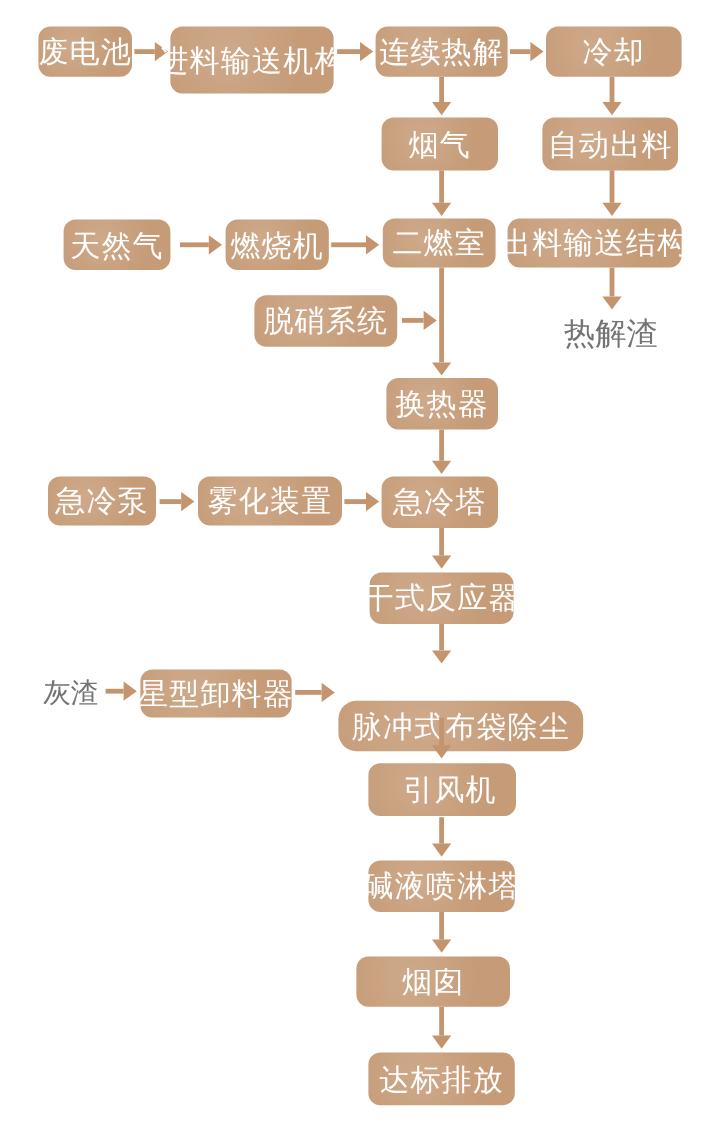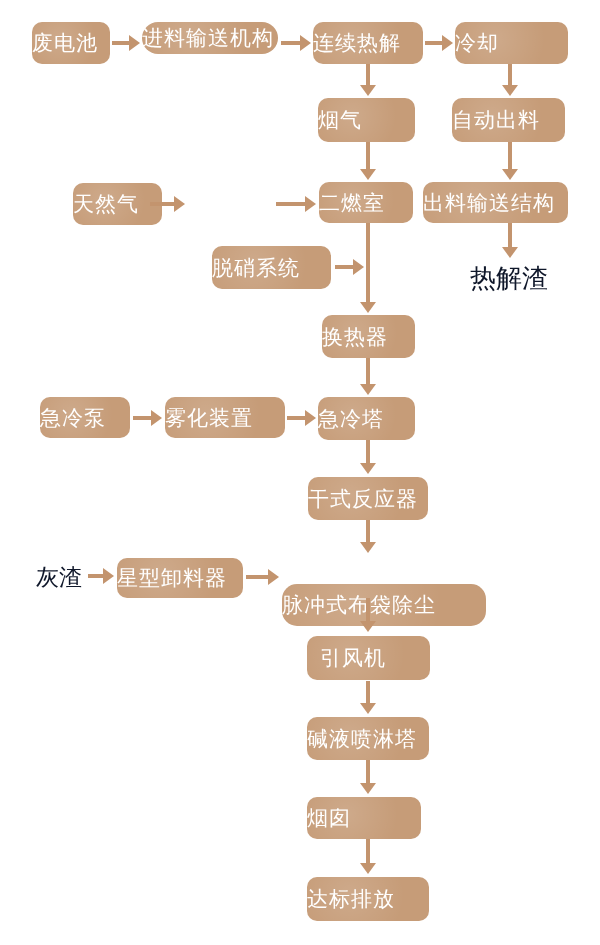--- a/index.html
+++ b/index.html
@@ -13,37 +13,38 @@
     height: 945px;
     background: #ffffff;
     overflow: hidden;
   }
   .box {
     position: absolute;
     background: #c69c78;
     border-radius: 10px;
     display: flex;
     align-items: center;
+    justify-content: center;
     color: #ffffff;
-    font-size: 21px;
+    font-size: 25px;
     letter-spacing: 1px;
     white-space: nowrap;
     box-sizing: border-box;
   }
   .box::before { 
     content: "";
     position: absolute;
     inset: 0;
     border-radius: 10px;
     background: radial-gradient(circle at 35% 40%, rgba(255,255,255,0.14), rgba(255,255,255,0) 65%);
   }
   .box-label { position: relative; }
   .plain-label {
     position: absolute;
-    color: #0f172a;
+    color: #737373;
     white-space: nowrap;
   }
   .harrow {
     position: absolute;
     height: 4px;
     background: #c3946e;
   }
   .harrow::after {
     content: "";
     position: absolute;
@@ -72,21 +73,21 @@
 </style>
 </head>
 <body>
 
 <div class="canvas">
 
   <div class="box" style="left:32px;top:22px;width:78px;height:42px;">
     <span class="box-label">废电池</span>
   </div>
   <div class="harrow" style="left:112px;top:41px;width:17px;"></div>
-  <div class="box" style="left:142px;top:22px;width:136px;height:32px;border-radius:16px;">
+  <div class="box" style="left:142px;top:22px;width:136px;height:56px;">
     <span class="box-label">进料输送机构</span>
   </div>
   <div class="harrow" style="left:281px;top:41px;width:19px;"></div>
   <div class="box" style="left:313px;top:22px;width:110px;height:42px;">
     <span class="box-label">连续热解</span>
   </div>
   <div class="harrow" style="left:425px;top:41px;width:17px;"></div>
   <div class="box" style="left:455px;top:22px;width:113px;height:42px;">
     <span class="box-label">冷却</span>
   </div>
@@ -95,24 +96,27 @@
   <div class="varrow" style="left:508px;top:64px;height:21px;"></div>
   <div class="box" style="left:318px;top:98px;width:97px;height:44px;">
     <span class="box-label">烟气</span>
   </div>
   <div class="box" style="left:452px;top:98px;width:113px;height:44px;">
     <span class="box-label">自动出料</span>
   </div>
 
   <div class="varrow" style="left:366px;top:142px;height:27px;"></div>
   <div class="varrow" style="left:508px;top:142px;height:27px;"></div>
-  <div class="box" style="left:53px;top:183px;width:89px;height:42px;margin-left:20px;">
+  <div class="box" style="left:53px;top:183px;width:89px;height:42px;">
     <span class="box-label">天然气</span>
   </div>
   <div class="harrow" style="left:150px;top:202px;width:24px;"></div>
+  <div class="box" style="left:188px;top:183px;width:86px;height:42px;">
+    <span class="box-label">燃烧机</span>
+  </div>
   <div class="harrow" style="left:276px;top:202px;width:29px;"></div>
   <div class="box" style="left:319px;top:182px;width:94px;height:41px;">
     <span class="box-label">二燃室</span>
   </div>
   <div class="box" style="left:423px;top:182px;width:145px;height:41px;border-radius:10px;">
     <span class="box-label">出料输送结构</span>
   </div>
 
   <div class="varrow" style="left:508px;top:223px;height:24px;"></div>
   <div class="plain-label" style="left:470px;top:261px;font-size:26px;">热解渣</div>
@@ -159,21 +163,21 @@
   <div class="box" style="left:307px;top:636px;width:123px;height:44px;padding-left:13px;">
     <span class="box-label">引风机</span>
   </div>
 
   <div class="varrow" style="left:366px;top:681px;height:22px;"></div>
   <div class="box" style="left:307px;top:717px;width:122px;height:43px;">
     <span class="box-label">碱液喷淋塔</span>
   </div>
 
   <div class="varrow" style="left:366px;top:760px;height:23px;"></div>
-  <div class="box" style="left:307px;top:797px;width:114px;height:42px;">
+  <div class="box" style="left:297px;top:797px;width:128px;height:42px;">
     <span class="box-label">烟囱</span>
   </div>
 
   <div class="varrow" style="left:366px;top:839px;height:24px;"></div>
   <div class="box" style="left:307px;top:877px;width:122px;height:44px;">
     <span class="box-label">达标排放</span>
   </div>
 
 </div>
 

